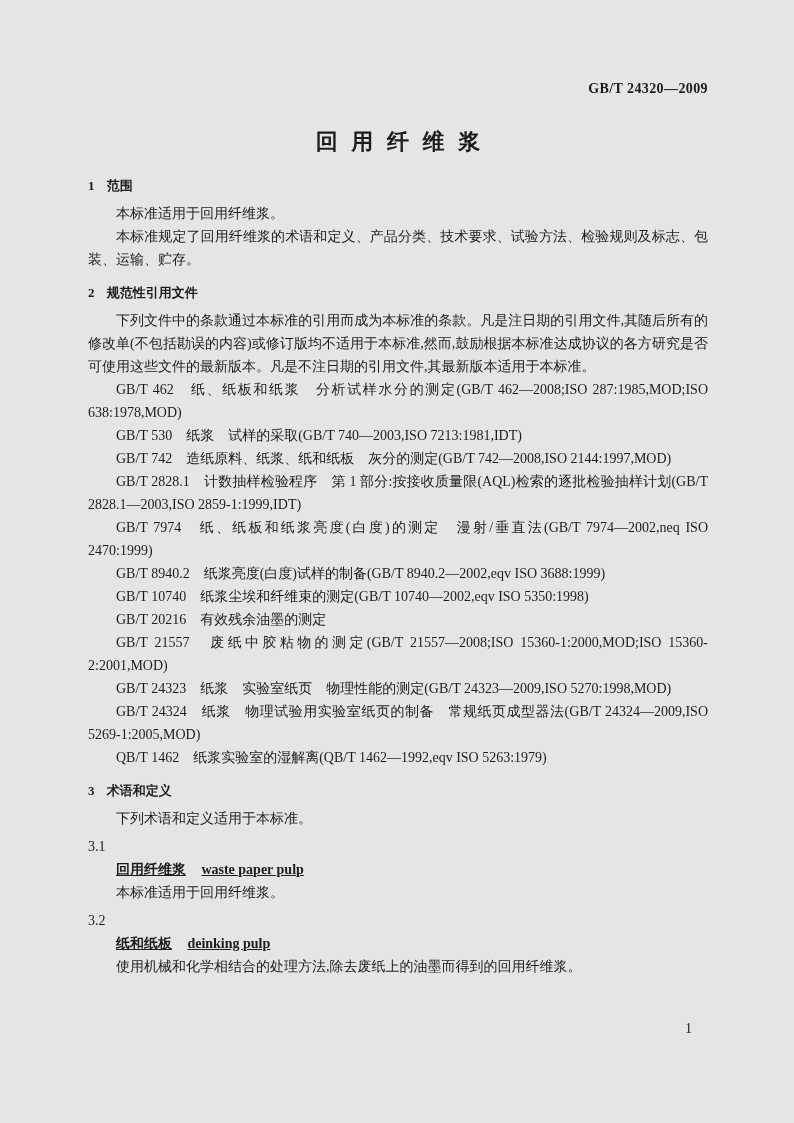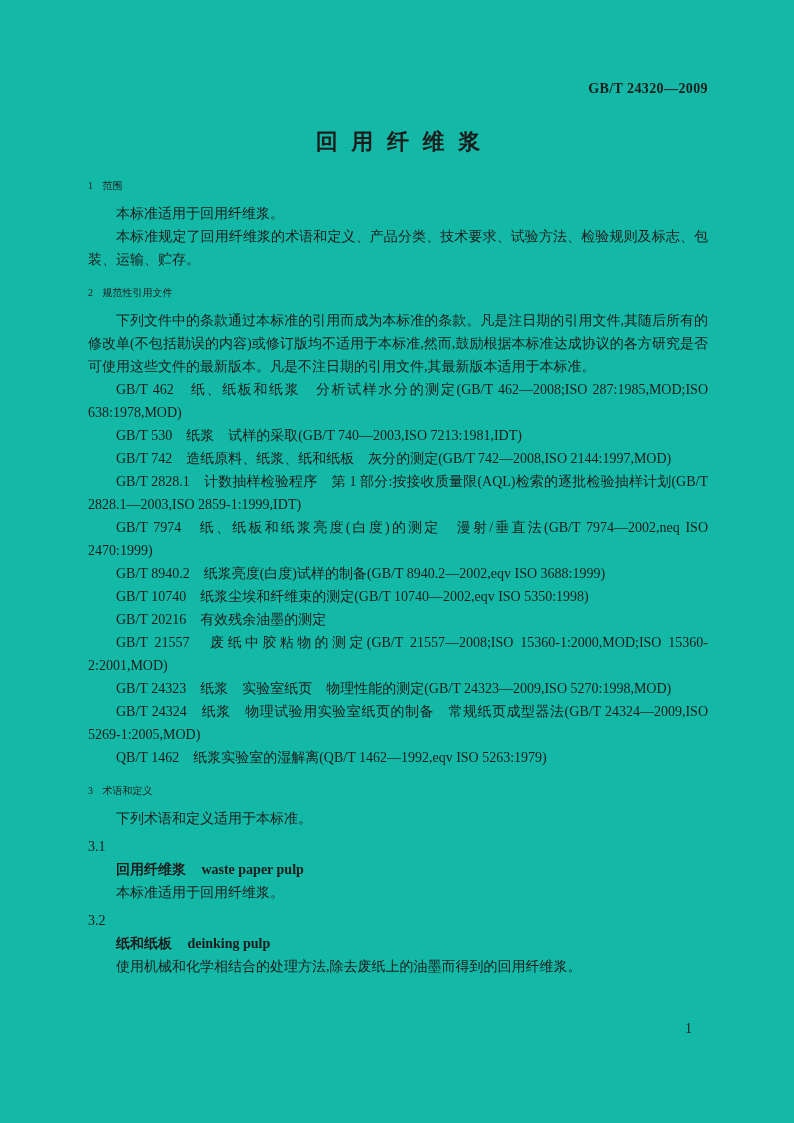--- a/index.html
+++ b/index.html
@@ -11,42 +11,42 @@
   body {
     font-family: "Liberation Serif", "DejaVu Serif", serif;
     color: #1c1c1c;
   }
   .page {
     position: relative;
     width: 794px;
     height: 1123px;
     padding: 80px 86px 0 88px;
     overflow: hidden;
-    background: #14b8a6;
+    background: #e5e5e5;
   }
   .doc-header {
     text-align: right;
     font-size: 14px;
     line-height: 18px;
     font-weight: bold;
     letter-spacing: 0.4px;
   }
   .doc-title {
     text-align: center;
     font-size: 22px;
     line-height: 28px;
     font-weight: bold;
     letter-spacing: 0.62em;
     text-indent: 0.62em;
     margin: 30px 0 20px 0;
   }
   .section-heading {
-    font-size: 10px;
+    font-size: 13px;
     line-height: 20px;
-    font-weight: normal;
+    font-weight: bold;
     margin: 12px 0 6px 0;
   }
   .section-heading .heading-num {
     display: inline-block;
     margin-right: 0.95em;
   }
   .body-para {
     font-size: 14px;
     line-height: 23px;
     text-align: justify;
@@ -55,20 +55,21 @@
   .term-number {
     font-size: 14px;
     line-height: 23px;
     margin-top: 5px;
   }
   .term-line {
     font-size: 14px;
     line-height: 23px;
     text-indent: 2em;
     font-weight: bold;
+    text-decoration: underline;
   }
   .term-line .term-zh {
     margin-right: 1.1em;
   }
   .page-number {
     position: absolute;
     top: 1020px;
     right: 102px;
     font-size: 14px;
     line-height: 18px;

